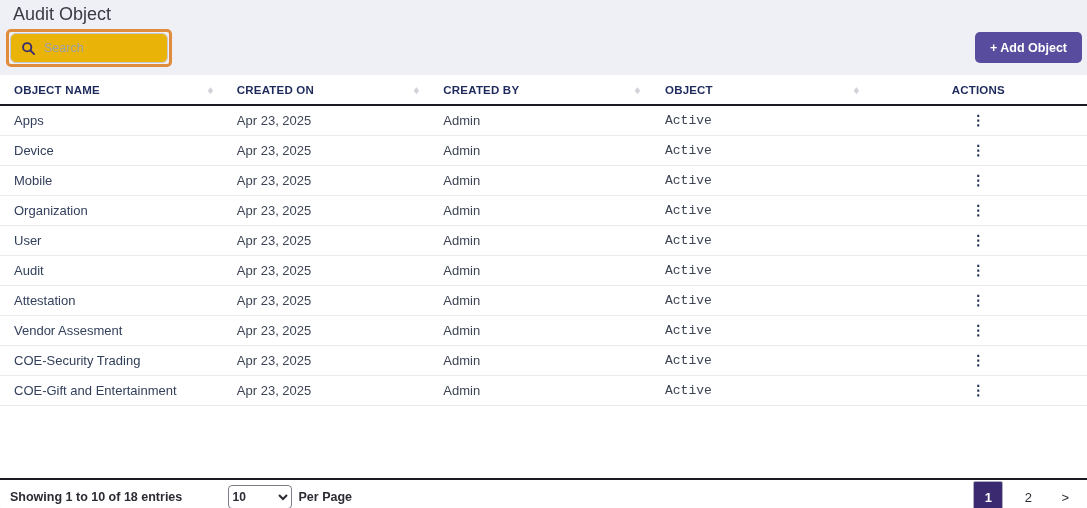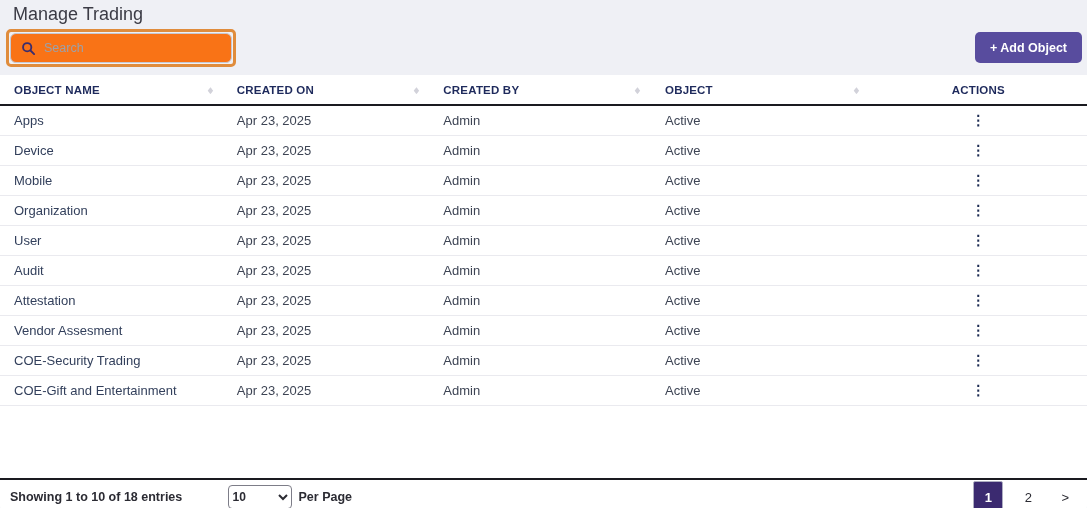--- a/index.html
+++ b/index.html
@@ -15,22 +15,22 @@
   .page-title {
     position: absolute; left: 13px; top: 4px;
     font-size: 18px; font-weight: 500; color: #3b3b45;
   }
   .search-annotation {
     position: absolute; left: 6px; top: 29px;
     border: 3px solid #e08c3c; border-radius: 5px;
     padding: 1px;
   }
   .search-box {
-    width: 222px; height: 30px;
-    background: #f97316;
+    width: 158px; height: 30px;
+    background: #eab308;
     border: 1px solid #c6c8d1; border-radius: 6px;
     display: flex; align-items: center;
     padding: 0 3px 0 10px;
   }
   .search-box svg { flex: 0 0 auto; margin-right: 8px; }
   .search-box input {
     border: none; outline: none; width: 100%;
     font-family: "Liberation Sans", sans-serif;
     font-size: 12.5px; color: #3d4454; background: transparent;
   }
@@ -70,21 +70,21 @@
     transform: translateY(-54%) scaleX(0.78);
     font-size: 9px; color: #d2d2da; font-weight: normal;
   }
   tbody td {
     height: 30px; padding-left: 14px;
     font-size: 13px; color: #3d4454;
     border-bottom: 1px solid #eaeaef;
     white-space: nowrap; overflow: hidden;
   }
   tbody td.cell-object_name { color: #33405c; }
-  tbody td.cell-status { padding-left: 15px; }
+  tbody td.cell-status { padding-left: 15px; font-family: Liberation Mono, monospace; }
   tbody td.cell-actions { text-align: center; padding-left: 0; }
   .kebab {
     display: inline-block; cursor: pointer;
     font-size: 14px; font-weight: 900; color: #1c2b52;
     line-height: 1; letter-spacing: 0;
   }
 
   .card-spacer { flex: 1 1 auto; }
 
   
@@ -120,21 +120,21 @@
     border: 1px solid #aeaec2; border-radius: 2px;
     font-weight: bold;
   }
   .page-btn.num { margin-left: 10px; }
   .page-next { margin-left: 12px; font-size: 13px; color: #2b2b33; cursor: pointer; padding: 0 6px; }
 </style>
 </head>
 <body>
 
 <div class="topbar">
-  <div class="page-title">Manage Trading</div>
+  <div class="page-title">Audit Object</div>
 
   <div class="search-annotation">
     <div class="search-box">
       <svg width="15" height="15" viewBox="0 0 16 16">
         <circle cx="6.6" cy="6.6" r="4.4" fill="none" stroke="#3a2d6e" stroke-width="2"></circle>
         <line x1="10.1" y1="10.1" x2="14" y2="14" stroke="#3a2d6e" stroke-width="2" stroke-linecap="round"></line>
       </svg>
       <input type="text" placeholder="Search" style="">
     </div>
   </div>

